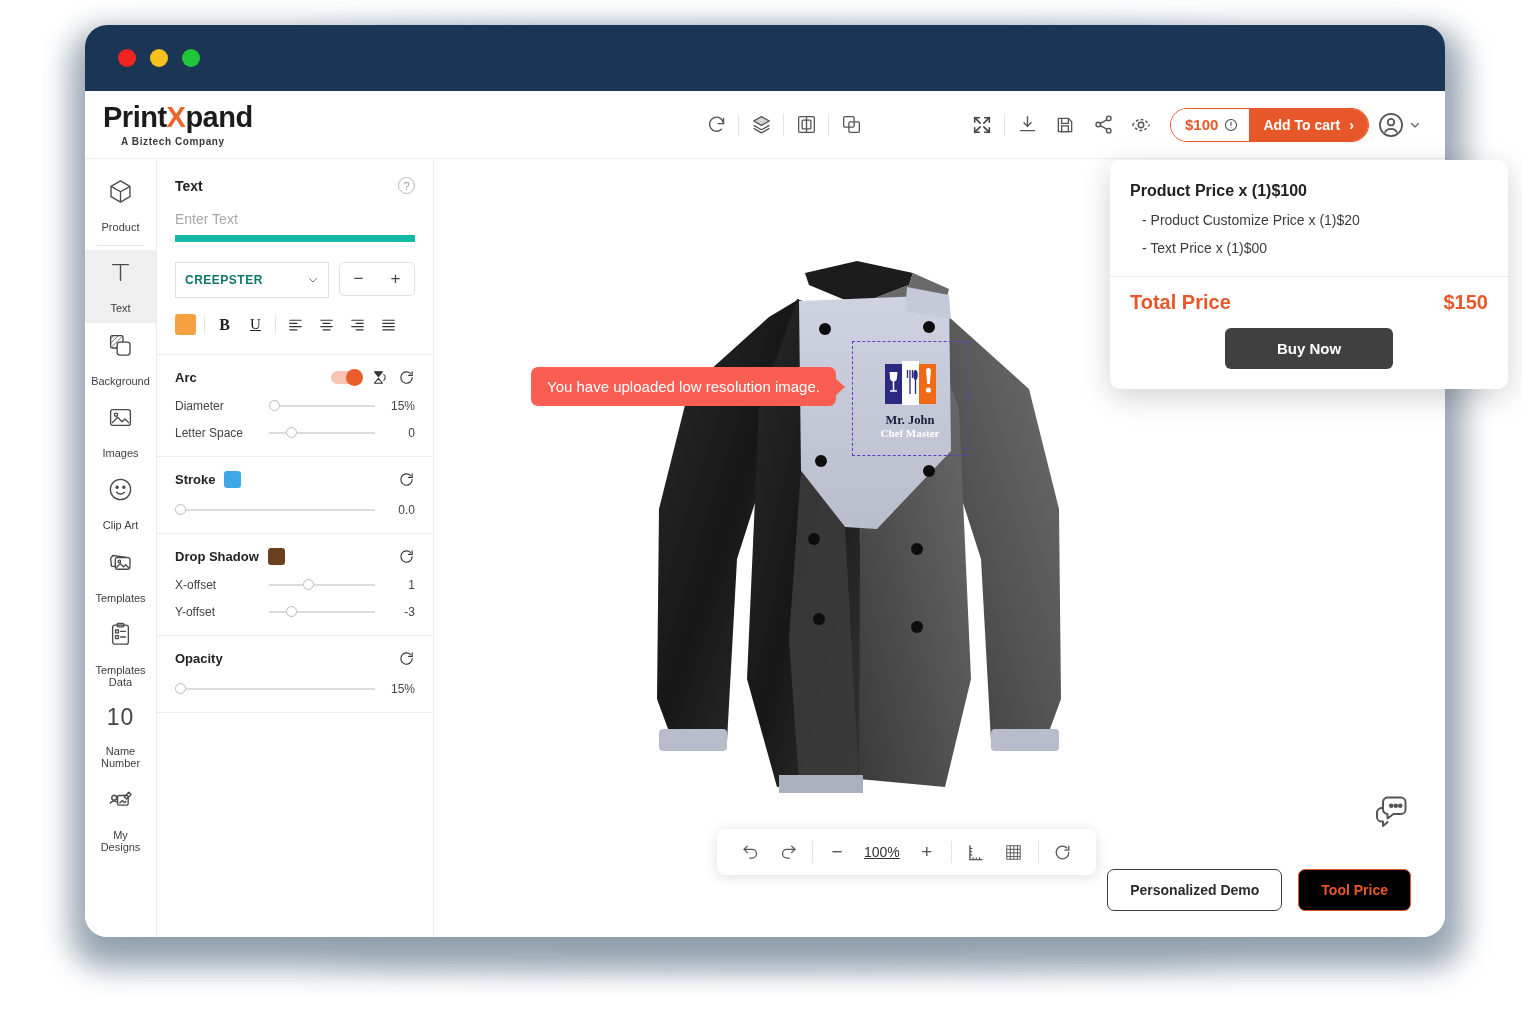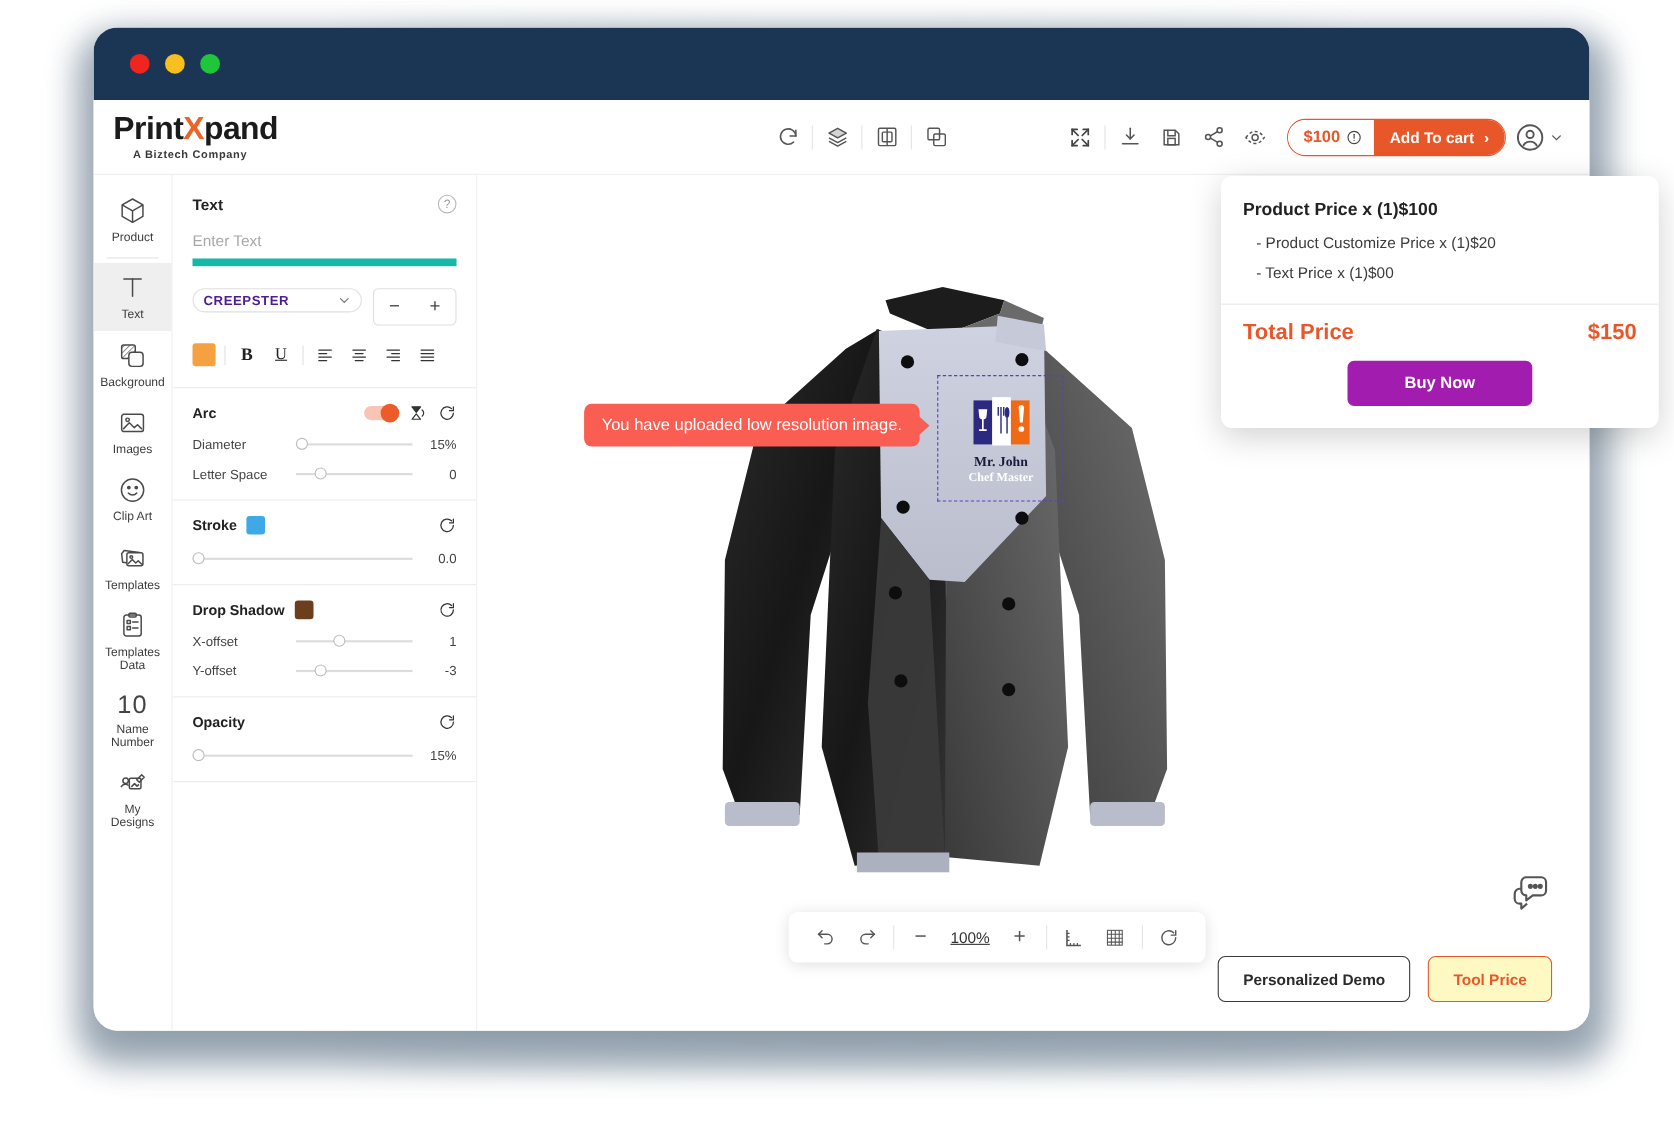--- a/index.html
+++ b/index.html
@@ -84,21 +84,21 @@
 
   
   .body { display: flex; height: 778px; }
 
   .sidebar {
     width: 72px; background: #fff; border-right: 1px solid #ececec;
     padding-top: 10px; flex-shrink: 0;
   }
   .sb-item {
     padding: 9px 2px 8px; display: flex; flex-direction: column; align-items: center;
-    gap: 5px; cursor: pointer; position: relative;
+    gap: 16px; cursor: pointer; position: relative;
   }
   .sb-item.active { background: #efefef; }
   .sb-item .lbl { font-size: 11px; color: #3d3d3d; text-align: center; line-height: 1.12; }
   .sb-sep { height: 1px; background: #e3e3e3; margin: 4px 12px; }
   .sb-num { font-size: 23px; color: #444; font-weight: 400; letter-spacing: 1px; line-height: 1; }
 
   
   .panel {
     width: 277px; background: #fff; border-right: 1px solid #ececec;
     padding: 8px 0 0; flex-shrink: 0;
@@ -109,23 +109,23 @@
   .help-ico { width: 17px; height: 17px; border-radius: 50%; border: 1.3px solid #b9b9b9; color: #9a9a9a;
               font-size: 11px; display: flex; align-items: center; justify-content: center; cursor: pointer; }
   .text-input {
     width: 100%; border: none; border-bottom: 7px solid #14b8a6; padding: 13px 0 8px;
     font-size: 14px; color: #333; outline: none; font-family: "Liberation Sans", sans-serif; background: transparent;
   }
   .text-input::placeholder { color: #a8a8a8; }
 
   .row-font { display: flex; gap: 10px; margin-top: 20px; }
   .font-select {
-    flex: 1; height: 22px; border: 1px solid #e0e0e0; border-radius: 12px;
+    flex: 1; height: 36px; border: 1px solid #e0e0e0; border-radius: 0;
     display: flex; align-items: center; justify-content: space-between; padding: 0 9px;
-    font-size: 13px; color: #4c1d95; cursor: pointer;
+    font-size: 13px; color: #0f766e; cursor: pointer;
   }
   .font-name { font-weight: 700; letter-spacing: .5px; font-size: 12px; text-transform: uppercase; }
   .size-step {
     width: 76px; height: 34px; border: 1px solid #e0e0e0; border-radius: 5px;
     display: flex; align-items: center; justify-content: space-around; color: #444; font-size: 17px; cursor: pointer;
   }
 
   .fmt-row { display: flex; align-items: center; gap: 8px; margin-top: 15px; }
   .swatch-orange { width: 21px; height: 21px; border-radius: 3px; background: #f5a142; cursor: pointer; }
   .vdiv { width: 1px; height: 18px; background: #e2e2e2; }
@@ -183,21 +183,21 @@
   .zval { font-size: 14px; color: #333; text-decoration: underline; padding: 0 6px; cursor: pointer; }
 
   .chat-ico { position: absolute; right: 34px; bottom: 108px; cursor: pointer; color: #555; }
   .cta-row { position: absolute; right: 34px; bottom: 26px; display: flex; gap: 16px; }
   .btn-outline-dark {
     border: 1.3px solid #3b3b3b; border-radius: 7px; padding: 12px 22px;
     font-size: 14px; font-weight: 700; color: #2b2b2b; background: #fff; cursor: pointer;
   }
   .btn-outline-orange {
     border: 1.3px solid #e8572a; border-radius: 7px; padding: 12px 22px;
-    font-size: 14px; font-weight: 700; color: #e8572a; background: #fef9c3; cursor: pointer;
+    font-size: 14px; font-weight: 700; color: #e8572a; background: #000000; cursor: pointer;
   }
 
   
   .price-pop {
     position: absolute; left: 1110px; top: 160px; width: 398px;
     background: #fff; border-radius: 10px;
     box-shadow: 0 8px 30px rgba(0,0,0,.18);
     z-index: 40; overflow: hidden;
   }
   .pp-rows { padding: 16px 20px 14px; }
@@ -205,21 +205,21 @@
   .pp-row.main .pp-l { font-size: 16px; font-weight: 700; color: #222; }
   .pp-row.main .pp-r { font-size: 16px; font-weight: 700; color: #222; }
   .pp-l { font-size: 14px; color: #3c3c3c; }
   .pp-r { font-size: 14px; color: #3c3c3c; }
   .pp-row.sub { padding-left: 12px; }
   .pp-div { height: 1px; background: #e8e8e8; }
   .pp-total { display: flex; justify-content: space-between; padding: 14px 20px 6px; }
   .pp-total .t { font-size: 20px; font-weight: 700; color: #e8572a; }
   .buy-wrap { padding: 8px 20px 20px; display: flex; justify-content: center; }
   .buy-btn {
-    background: #a21caf; color: #fff; border: none; border-radius: 6px;
+    background: #404040; color: #fff; border: none; border-radius: 6px;
     padding: 12px 52px; font-size: 15px; font-weight: 700; cursor: pointer;
     font-family: "Liberation Sans", sans-serif;
   }
   svg { display: block; }
 </style>
 </head>
 <body>
 
 <div id="stage">
 

